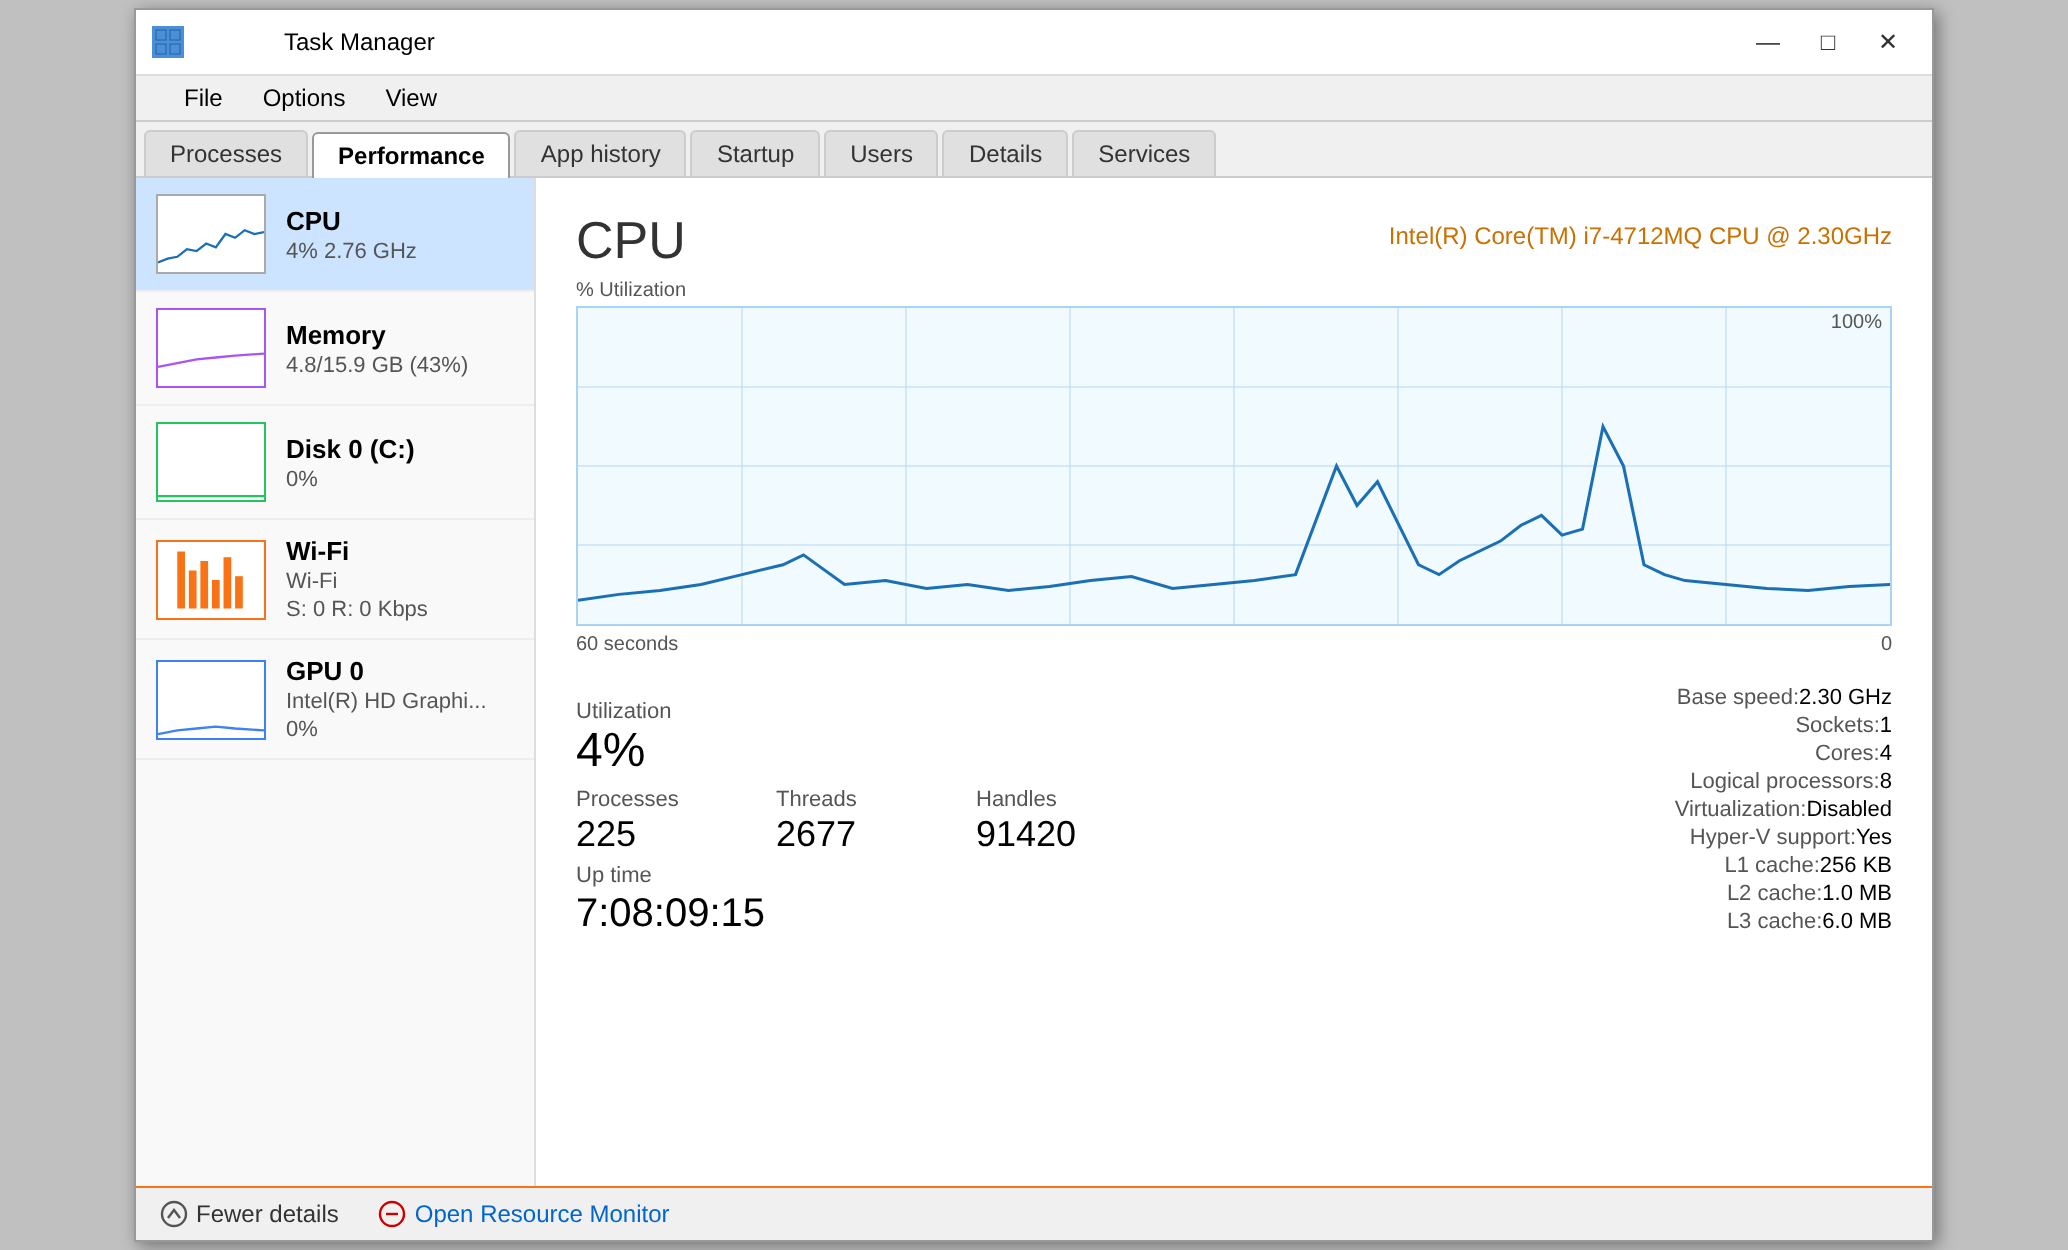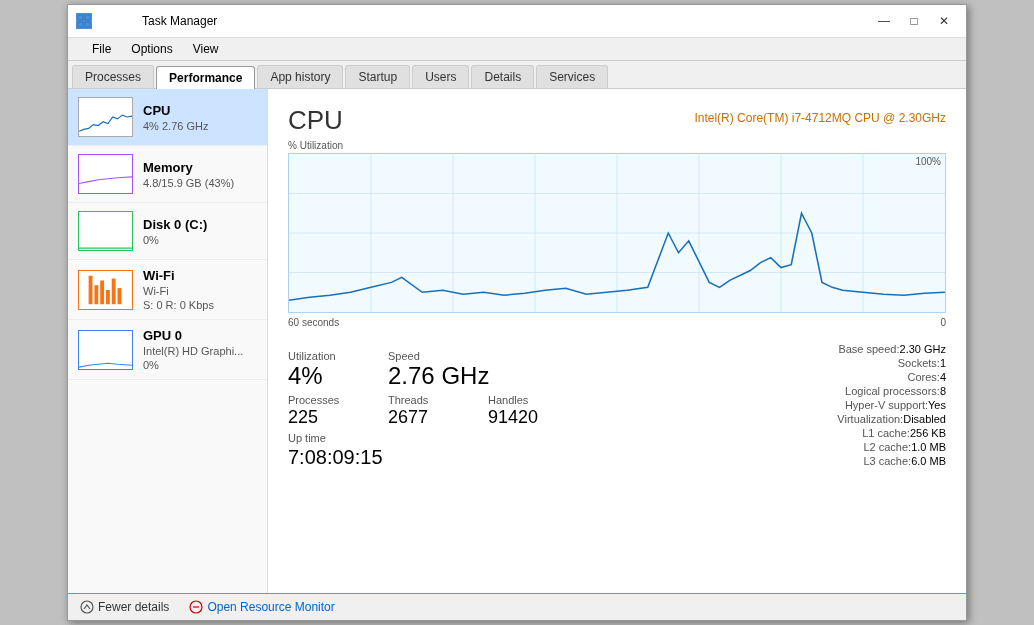--- a/index.html
+++ b/index.html
@@ -380,24 +380,20 @@
         <span class="chart-label-bottom-right">0</span>
       </div>
 
       <div style="display:flex; gap:0; margin-top:4px;">
         <div style="flex:1;">
           <div class="stats-row">
             <div class="stat-block">
               <div class="stat-label">Utilization</div>
               <div class="stat-value">4%</div>
             </div>
-            <div class="stat-block">
-              <div class="stat-label">Speed</div>
-              <div class="stat-value">2.76 GHz</div>
-            </div>
           </div>
           <div class="stats-row" style="margin-top:6px;">
             <div class="stat-block">
               <div class="stat-label">Processes</div>
               <div class="stat-value stat-small">225</div>
             </div>
             <div class="stat-block">
               <div class="stat-label">Threads</div>
               <div class="stat-value stat-small">2677</div>
             </div>
@@ -423,26 +419,26 @@
           </div>
           <div class="detail-row">
             <span class="detail-key">Cores:</span>
             <span class="detail-val">4</span>
           </div>
           <div class="detail-row">
             <span class="detail-key">Logical processors:</span>
             <span class="detail-val">8</span>
           </div>
           <div class="detail-row">
+            <span class="detail-key">Virtualization:</span>
+            <span class="detail-val">Disabled</span>
+          </div>
+          <div class="detail-row">
             <span class="detail-key">Hyper-V support:</span>
             <span class="detail-val">Yes</span>
-          </div>
-          <div class="detail-row">
-            <span class="detail-key">Virtualization:</span>
-            <span class="detail-val">Disabled</span>
           </div>
           <div class="detail-row">
             <span class="detail-key">L1 cache:</span>
             <span class="detail-val">256 KB</span>
           </div>
           <div class="detail-row">
             <span class="detail-key">L2 cache:</span>
             <span class="detail-val">1.0 MB</span>
           </div>
           <div class="detail-row">

